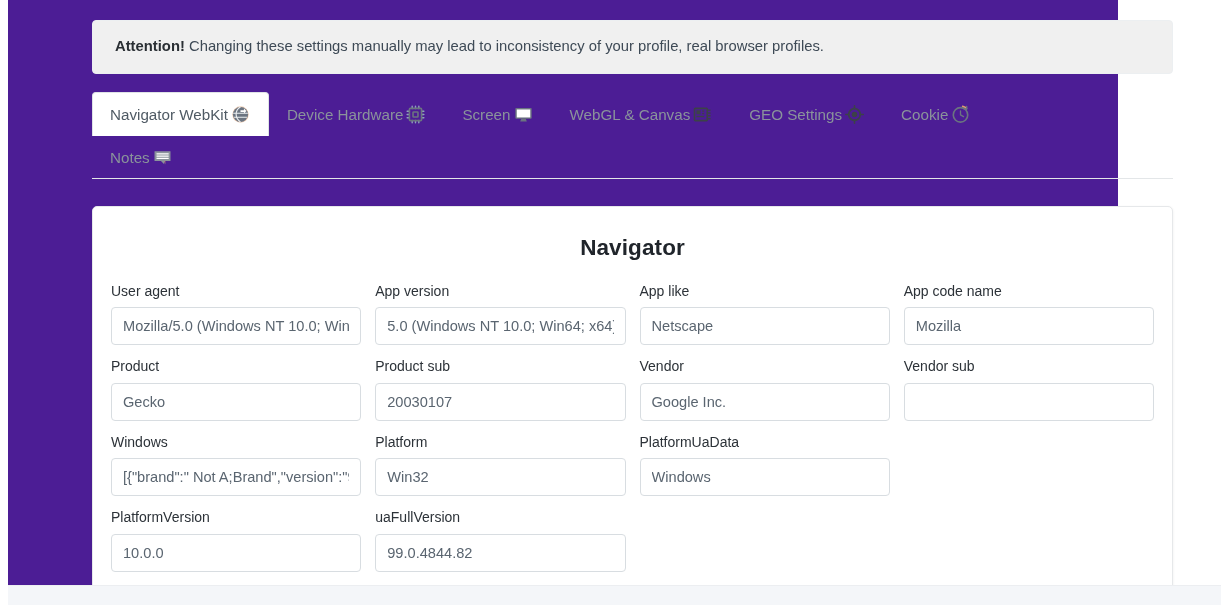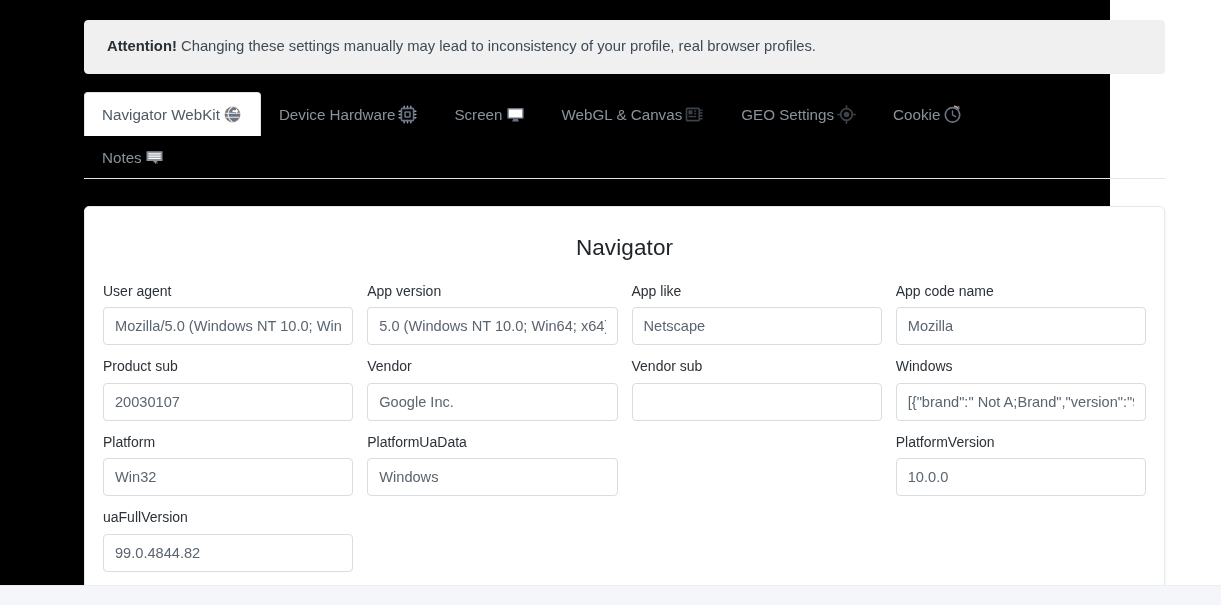--- a/index.html
+++ b/index.html
@@ -10,24 +10,24 @@
   body {
     width: 1221px;
     height: 605px;
     font-family: "Liberation Sans", sans-serif;
     overflow: hidden;
     position: relative;
     color: #212529;
   }
   .page {
     position: absolute;
-    left: 0; top: 0;
+    left: 8px; top: 0;
     width: 1110px;
     height: 605px;
-    background: #000000;
+    background: #4c1d95;
   }
   .content-wrap {
     position: absolute;
     left: 84px;
     top: 20px;
     width: 1081px;
   }
 
   
   .alert {
@@ -97,21 +97,21 @@
     background: #ffffff;
     border: 1px solid #e6e8ea;
     border-radius: 5px;
     box-shadow: 0 1px 3px rgba(0,0,0,0.07);
     padding: 20px 18px 26px 18px;
     box-sizing: border-box;
   }
   .card-title {
     text-align: center;
     font-size: 22.5px;
-    font-weight: normal;
+    font-weight: bold;
     color: #20252b;
     margin: 8px 0 22px 0;
     letter-spacing: 0.1px;
   }
 
   .grid {
     display: flex;
     flex-wrap: wrap;
     margin: 0 -7px;
   }
@@ -287,20 +287,24 @@
         <div class="field">
           <label class="field-label">App like</label>
           <input class="field-input" type="text" value="Netscape" style="">
         </div>
 
         <div class="field">
           <label class="field-label">App code name</label>
           <input class="field-input" type="text" value="Mozilla" style="">
         </div>
 
+        <div class="field">
+          <label class="field-label">Product</label>
+          <input class="field-input" type="text" value="Gecko" style="">
+        </div>
 
         <div class="field">
           <label class="field-label">Product sub</label>
           <input class="field-input" type="text" value="20030107" style="">
         </div>
 
         <div class="field">
           <label class="field-label">Vendor</label>
           <input class="field-input" type="text" value="Google Inc." style="">
         </div>

